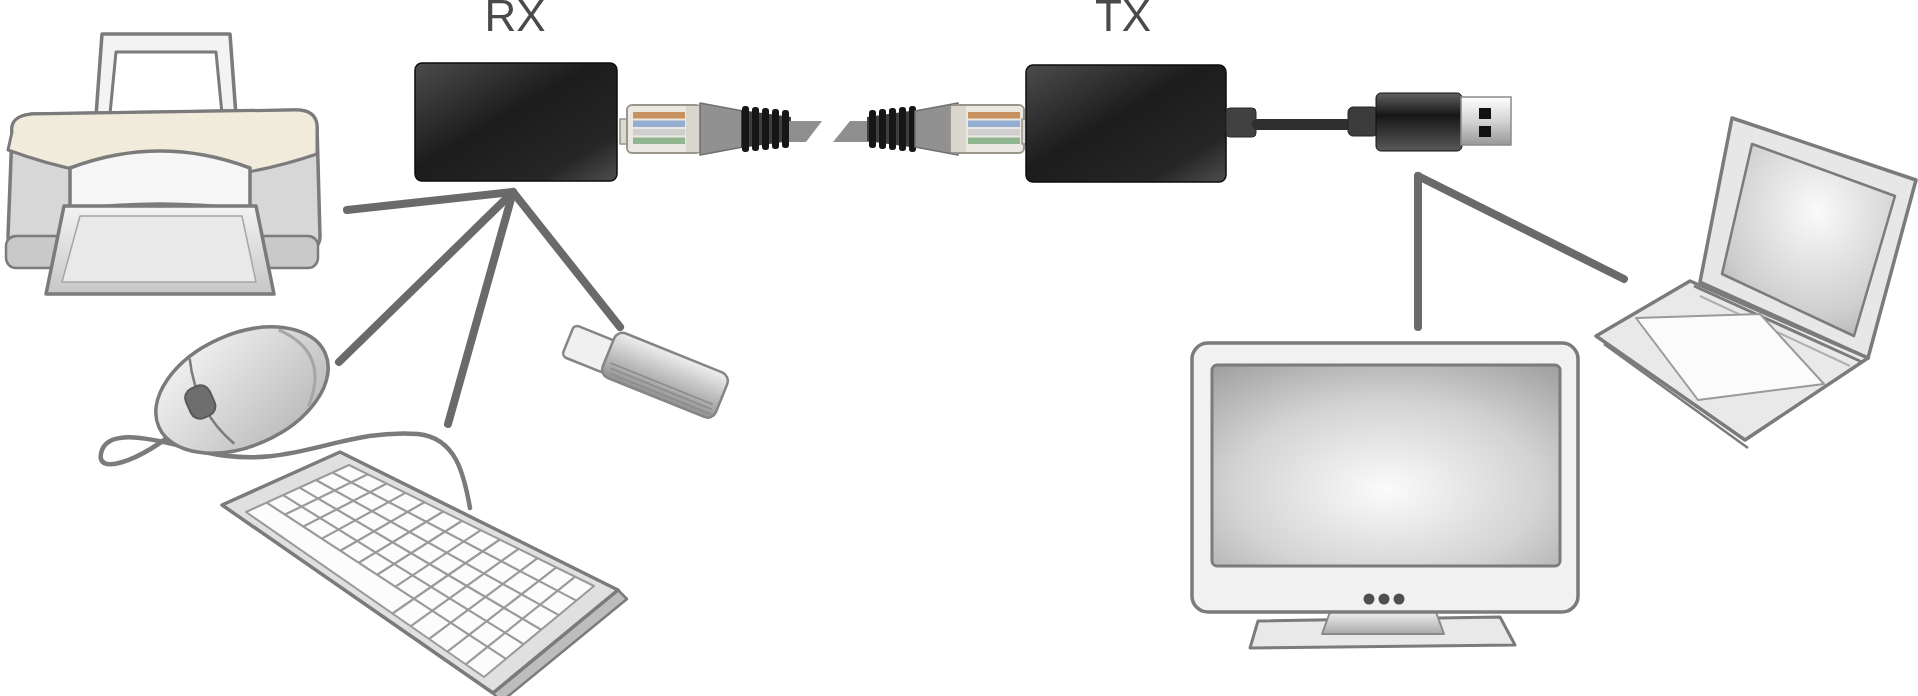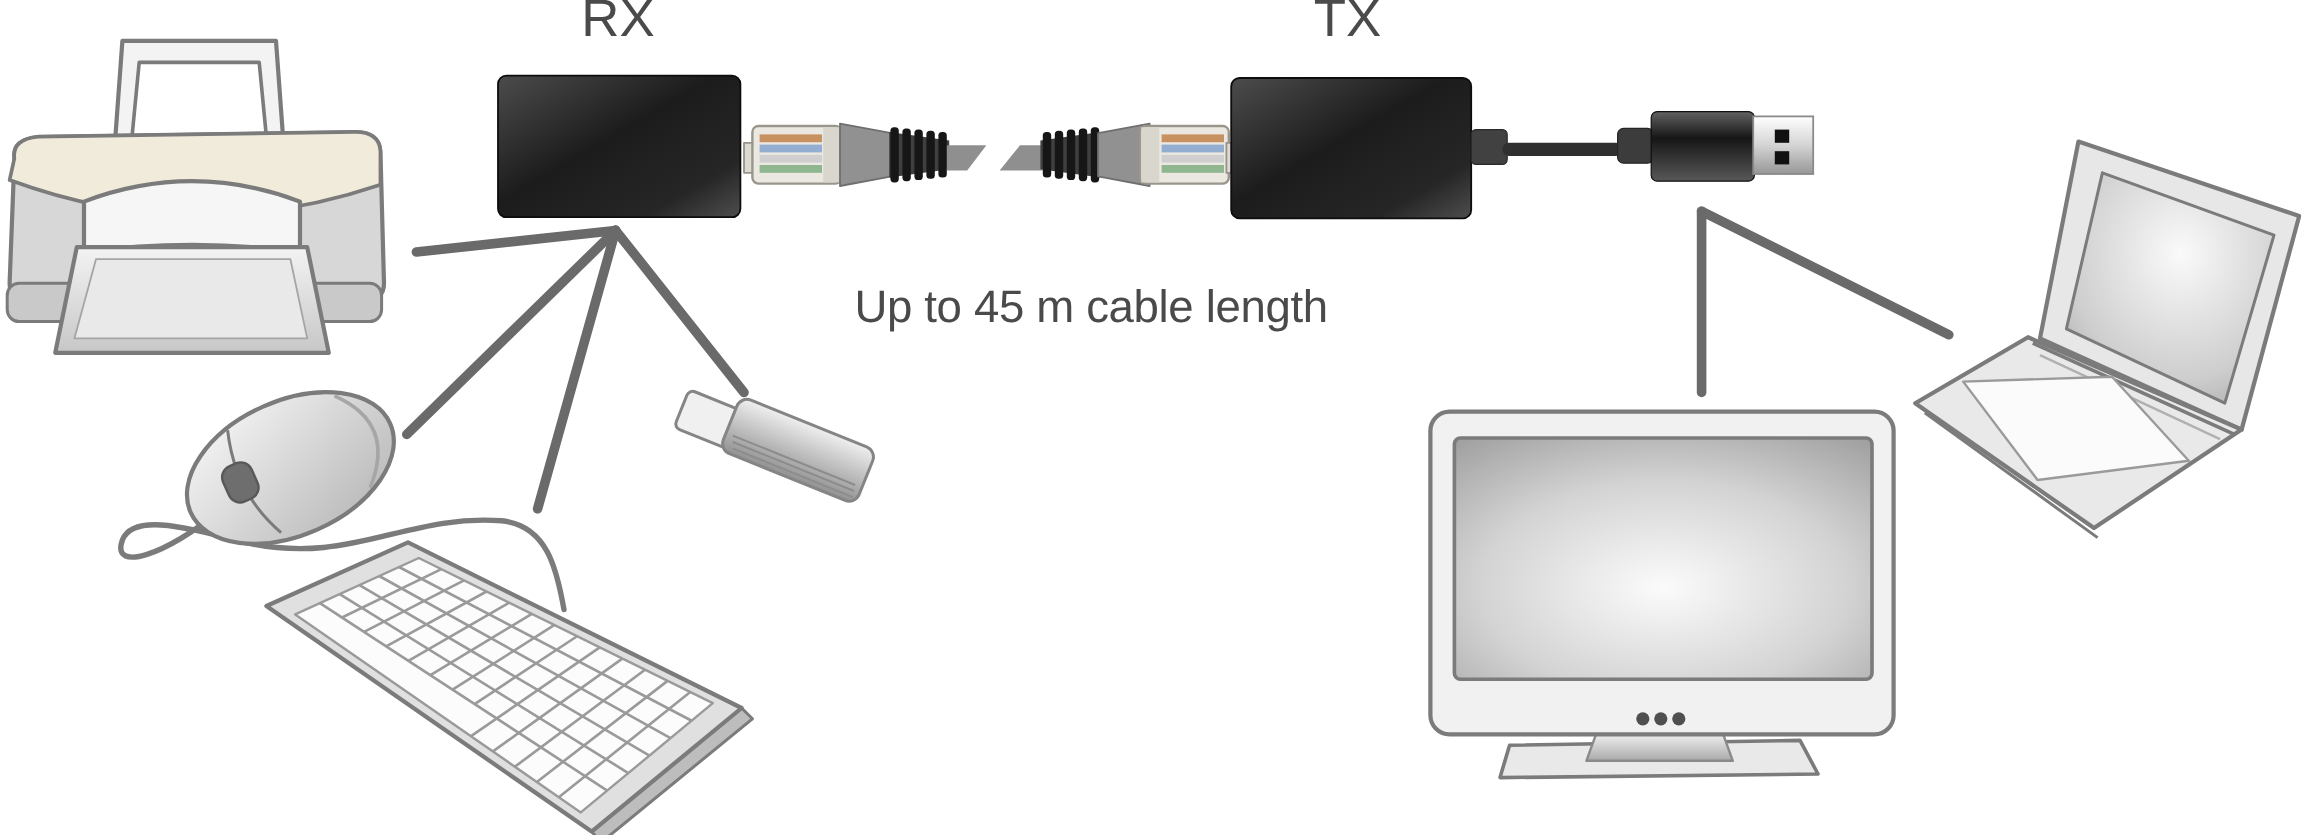--- a/index.html
+++ b/index.html
@@ -196,15 +196,14 @@
     <polygon points="1690,281 1868,358 1745,440 1596,336" fill="#e9e9e9" stroke="#7b7b7b" stroke-width="3.5"></polygon>
     <path d="M1694,286 L1862,362" stroke="#7b7b7b" stroke-width="3" fill="none"></path>
     <path d="M1700,296 L1850,366" stroke="#b0b0b0" stroke-width="2" fill="none"></path>
     <polygon points="1636,318 1760,314 1824,384 1698,400" fill="#fbfbfb" stroke="#9a9a9a" stroke-width="2"></polygon>
     <path d="M1604,344 L1748,448" stroke="#7b7b7b" stroke-width="2.5" fill="none"></path>
   </g>
 </svg>
 
 <div class="label unit-label" style="left: 450px; top: -6px; color: rgb(74, 74, 74);">RX</div>
 <div class="label unit-label" style="left: 1058px; top: -6px; color: rgb(74, 74, 74);">TX</div>
-<div class="label cable-subtitle" style="left: 712px; top: 237px; color: rgb(74, 74, 74);">Up to 45 m cable length</div>
 
 </div>
 
 </body></html>

